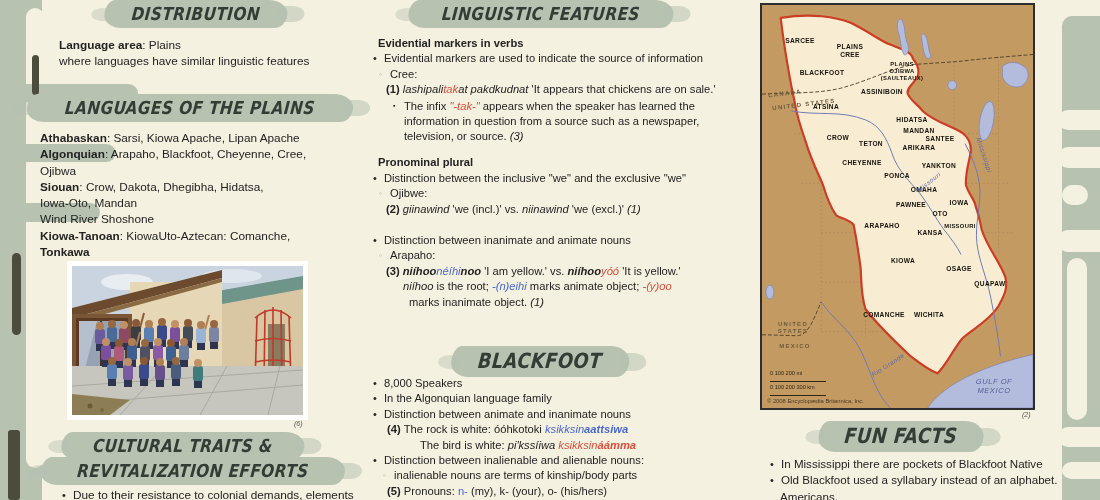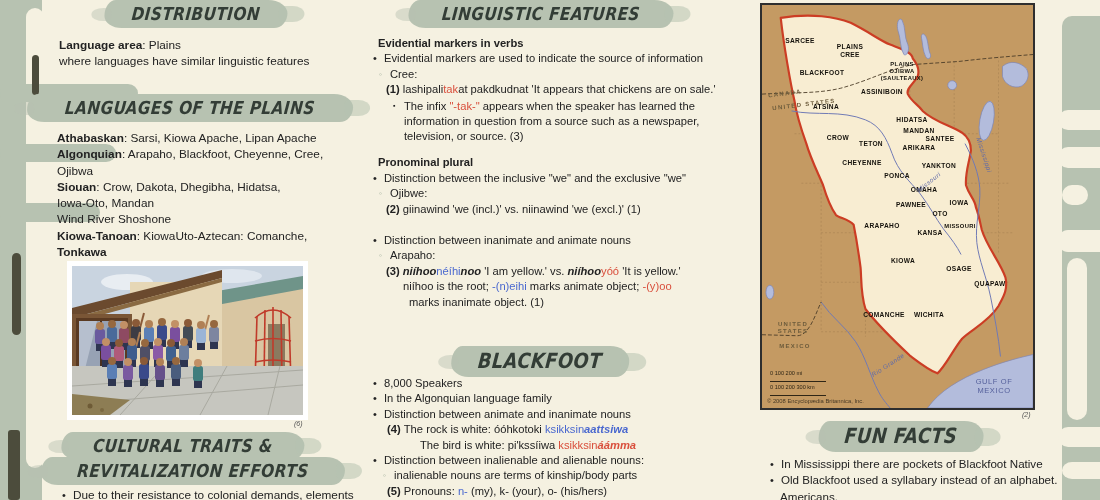--- a/index.html
+++ b/index.html
@@ -25,21 +25,21 @@
          font-size:18px;letter-spacing:.5px;color:#333d36;display:inline-block;
          transform:skewX(-5deg) scaleX(.85);transform-origin:center;}
   .h-lg .htext{font-size:21px;}
 
   
   .lines{position:absolute;}
   .ln{line-height:15.4px;font-size:11.2px;white-space:nowrap;}
   .leftcol .ln{line-height:16.3px;font-size:11.8px;}
   .funfacts .ln{line-height:16.4px;font-size:11.6px;}
   .ln .b{font-weight:bold;}
-  .ln .i{}
+  .ln .i{font-style:italic;}
   .ln .bi{font-weight:bold;font-style:italic;}
   .ln .red{color:#d94f3c;}
   .ln .blue{color:#4a68cf;}
   .bl{display:inline-block;width:11px;}
   .bl.dot{font-size:11px;}
   .bl.circle{color:#99a894;font-size:8px;vertical-align:1px;}
   .bl.square{font-size:7px;vertical-align:1.5px;}
   
   .i0{padding-left:12px;} .i1{padding-left:7px;} .i2{padding-left:13px;}
   .i2n{padding-left:20px;} .i3{padding-left:27px;} .i3c{padding-left:38px;}
@@ -50,21 +50,21 @@
 
   
   .map{position:absolute;left:760px;top:3px;width:275px;height:407px;
        border:2px solid #2e2e2e;box-sizing:border-box;background:#c49a63;}
   .mlabel{position:absolute;font-size:6.6px;font-weight:bold;letter-spacing:.35px;
           color:#15120c;white-space:pre-line;text-align:center;line-height:1.2;
           font-family:"Liberation Sans",sans-serif;}
   .mlabel.sm{font-size:5.8px;}
   .mlabel.gray{color:#6d5c3c;letter-spacing:1.3px;font-size:6px;}
   .mlabel.riv{color:#5f6aa8;font-style:italic;font-weight:normal;font-size:6.4px;letter-spacing:.5px;}
-  .mlabel.water{color:#55609c;font-weight:normal;font-size:7.5px;letter-spacing:.6px;}
+  .mlabel.water{color:#55609c;font-style:italic;font-weight:normal;font-size:7.5px;letter-spacing:.6px;}
   .map-scale{position:absolute;left:8px;top:364px;font-size:5.6px;color:#2f2616;line-height:9px;}
   .sbar{display:block;width:56px;border-bottom:1px solid #2f2616;height:2px;margin:1px 0;}
   .map-copy{position:absolute;left:5px;top:393px;font-size:5.8px;color:#453825;}
   .cite{position:absolute;font-size:7px;font-style:italic;color:#555;}
 
   
   .photo{position:absolute;left:67px;top:261px;width:241px;height:159px;background:#fff;
          box-sizing:border-box;padding:5px;}
   .photo svg{display:block;width:100%;height:100%;}
 </style>
@@ -97,21 +97,21 @@
   <span class="htext">DISTRIBUTION</span>
 </div>
 <div class="lines leftcol" style="left:57px;top:37px;width:290px;">
     <div class="ln lc1"><span class="b">Language area</span><span>: Plains</span></div>
     <div class="ln lc1"><span>where languages have similar linguistic features</span></div>
   </div>
 
 <div class="heading" style="left:190px;top:94px;">
   <span class="htext">LANGUAGES OF THE PLAINS</span>
 </div>
-<div class="lines leftcol" style="left:55px;top:130px;width:295px;">
+<div class="lines leftcol" style="left:38px;top:130px;width:295px;">
     <div class="ln lc1"><span class="b">Athabaskan</span><span>: Sarsi, Kiowa Apache, Lipan Apache</span></div>
     <div class="ln lc1"><span class="b">Algonquian</span><span>: Arapaho, Blackfoot, Cheyenne, Cree,</span></div>
     <div class="ln lc1"><span>Ojibwa</span></div>
     <div class="ln lc1"><span class="b">Siouan</span><span>: Crow, Dakota, Dhegibha, Hidatsa,</span></div>
     <div class="ln lc1"><span>Iowa-Oto, Mandan</span></div>
     <div class="ln lc1"><span>Wind River Shoshone</span></div>
     <div class="ln lc1"><span class="b">Kiowa-Tanoan</span><span>: KiowaUto-Aztecan: Comanche,</span></div>
     <div class="ln lc1"><span class="b">Tonkawa</span></div>
   </div>
 

